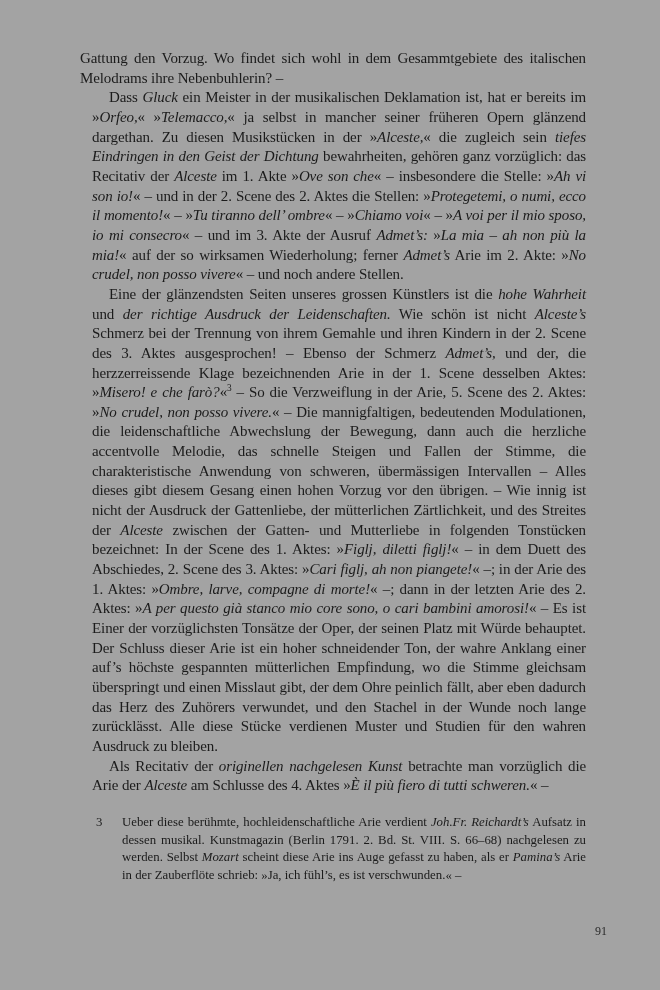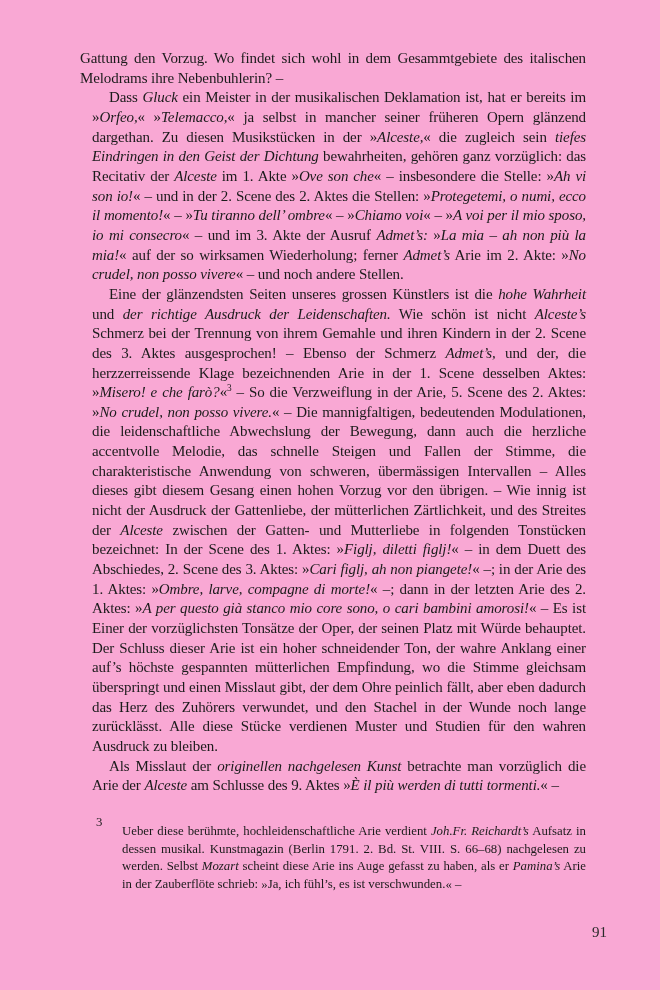--- a/index.html
+++ b/index.html
@@ -4,21 +4,21 @@
 <style>
   html, body { margin: 0; padding: 0; }
   body {
     width: 660px; height: 990px;
     background: #ffffff;
     position: relative;
     font-family: "Liberation Serif", "DejaVu Serif", serif;
     color: #1b1b1b;
     overflow: hidden;
   }
-  .page { position: absolute; inset: 0; background: #f9a8d4; }
+  .page { position: absolute; inset: 0; background: #a3a3a3; }
   .body-text {
     position: absolute;
     left: 80px; top: 49px; width: 506px;
     font-size: 15px;
     line-height: 19.65px;
     text-align: justify;
     letter-spacing: -0.1px;
   }
   .body-text p { margin: 0; padding: 0; }
   .body-text p.indent { text-indent: 17px; margin-left: 12px; }
@@ -36,41 +36,40 @@
     line-height: 17.6px;
   }
   .fn-marker {
     flex: none;
     width: 26px;
     margin-left: 16px;
   }
   .fn-text {
     flex: 1;
     text-align: justify;
-    margin-top: 9px;
   }
   .page-number {
     position: absolute;
     top: 924px;
     left: 80px; width: 527px;
     text-align: right;
-    font-size: 15px;
+    font-size: 12px;
     color: #2a2a2a;
   }
 </style>
 </head>
 <body>
 
 <div class="page">
 
   <div class="body-text">
     <p class="para"><span>Gattung den Vorzug. Wo findet sich wohl in dem Gesammtgebiete des italischen Melodrams ihre Nebenbuhlerin? –</span></p>
     <p class="para indent"><span>Dass </span><span class="it">Gluck</span><span> ein Meister in der musikalischen Deklamation ist, hat er bereits im »</span><span class="it">Orfeo,</span><span>« »</span><span class="it">Telemacco,</span><span>« ja selbst in mancher seiner früheren Opern glänzend dargethan. Zu diesen Musikstücken in der »</span><span class="it">Alceste,</span><span>« die zugleich sein </span><span class="it">tiefes Eindringen in den Geist der Dichtung</span><span> bewahrheiten, gehören ganz vorzüglich: das Recitativ der </span><span class="it">Alceste</span><span> im 1. Akte »</span><span class="it">Ove son che</span><span>« – insbesondere die Stelle: »</span><span class="it">Ah vi son io!</span><span>« – und in der 2. Scene des 2. Aktes die Stellen: »</span><span class="it">Protegetemi, o numi, ecco il momento!</span><span>« – »</span><span class="it">Tu tiranno dell’ ombre</span><span>« – »</span><span class="it">Chiamo voi</span><span>« – »</span><span class="it">A voi per il mio sposo, io mi consecro</span><span>« – und im 3. Akte der Ausruf </span><span class="it">Admet’s:</span><span> »</span><span class="it">La mia – ah non più la mia!</span><span>« auf der so wirksamen Wiederholung; ferner </span><span class="it">Admet’s</span><span> Arie im 2. Akte: »</span><span class="it">No crudel, non posso vivere</span><span>« – und noch andere Stellen.</span></p>
     <p class="para indent"><span>Eine der glänzendsten Seiten unseres grossen Künstlers ist die </span><span class="it">hohe Wahrheit</span><span> und </span><span class="it">der richtige Ausdruck der Leidenschaften.</span><span> Wie schön ist nicht </span><span class="it">Alceste’s</span><span> Schmerz bei der Trennung von ihrem Gemahle und ihren Kindern in der 2. Scene des 3. Aktes ausgesprochen! – Ebenso der Schmerz </span><span class="it">Admet’s,</span><span> und der, die herzzerreissende Klage bezeichnenden Arie in der 1. Scene desselben Aktes: »</span><span class="it">Misero! e che farò?</span><span>«</span><sup>3</sup><span> – So die Verzweiflung in der Arie, 5. Scene des 2. Aktes: »</span><span class="it">No crudel, non posso vivere.</span><span>« – Die mannigfaltigen, bedeutenden Modulationen, die leidenschaftliche Abwechslung der Bewegung, dann auch die herzliche accentvolle Melodie, das schnelle Steigen und Fallen der Stimme, die charakteristische Anwendung von schweren, übermässigen Intervallen – Alles dieses gibt diesem Gesang einen hohen Vorzug vor den übrigen. – Wie innig ist nicht der Ausdruck der Gattenliebe, der mütterlichen Zärtlichkeit, und des Streites der </span><span class="it">Alceste</span><span> zwischen der Gatten- und Mutterliebe in folgenden Tonstücken bezeichnet: In der Scene des 1. Aktes: »</span><span class="it">Figlj, diletti figlj!</span><span>« – in dem Duett des Abschiedes, 2. Scene des 3. Aktes: »</span><span class="it">Cari figlj, ah non piangete!</span><span>« –; in der Arie des 1. Aktes: »</span><span class="it">Ombre, larve, compagne di morte!</span><span>« –; dann in der letzten Arie des 2. Aktes: »</span><span class="it">A per questo già stanco mio core sono, o cari bambini amorosi!</span><span>« – Es ist Einer der vorzüglichsten Tonsätze der Oper, der seinen Platz mit Würde behauptet. Der Schluss dieser Arie ist ein hoher schneidender Ton, der wahre Anklang einer auf’s höchste gespannten mütterlichen Empfindung, wo die Stimme gleichsam überspringt und einen Misslaut gibt, der dem Ohre peinlich fällt, aber eben dadurch das Herz des Zuhörers verwundet, und den Stachel in der Wunde noch lange zurücklässt. Alle diese Stücke verdienen Muster und Studien für den wahren Ausdruck zu bleiben.</span></p>
-    <p class="para indent"><span>Als Misslaut der </span><span class="it">originellen nachgelesen Kunst</span><span> betrachte man vorzüglich die Arie der </span><span class="it">Alceste</span><span> am Schlusse des 9. Aktes »</span><span class="it">È il più werden di tutti tormenti.</span><span>« –</span></p>
+    <p class="para indent"><span>Als Recitativ der </span><span class="it">originellen nachgelesen Kunst</span><span> betrachte man vorzüglich die Arie der </span><span class="it">Alceste</span><span> am Schlusse des 4. Aktes »</span><span class="it">È il più fiero di tutti schweren.</span><span>« –</span></p>
   </div>
 
   <div class="footnote">
     <span class="fn-marker">3</span>
     <div class="fn-text"><span>Ueber diese berühmte, hochleidenschaftliche Arie verdient </span><span class="it">Joh.Fr. Reichardt’s</span><span> Aufsatz in dessen musikal. Kunstmagazin (Berlin 1791. 2. Bd. St. VIII. S. 66–68) nachgelesen zu werden. Selbst </span><span class="it">Mozart</span><span> scheint diese Arie ins Auge gefasst zu haben, als er </span><span class="it">Pamina’s</span><span> Arie in der Zauberflöte schrieb: »Ja, ich fühl’s, es ist verschwunden.« –</span></div>
   </div>
 
   <div class="page-number">91</div>
 
 </div>

